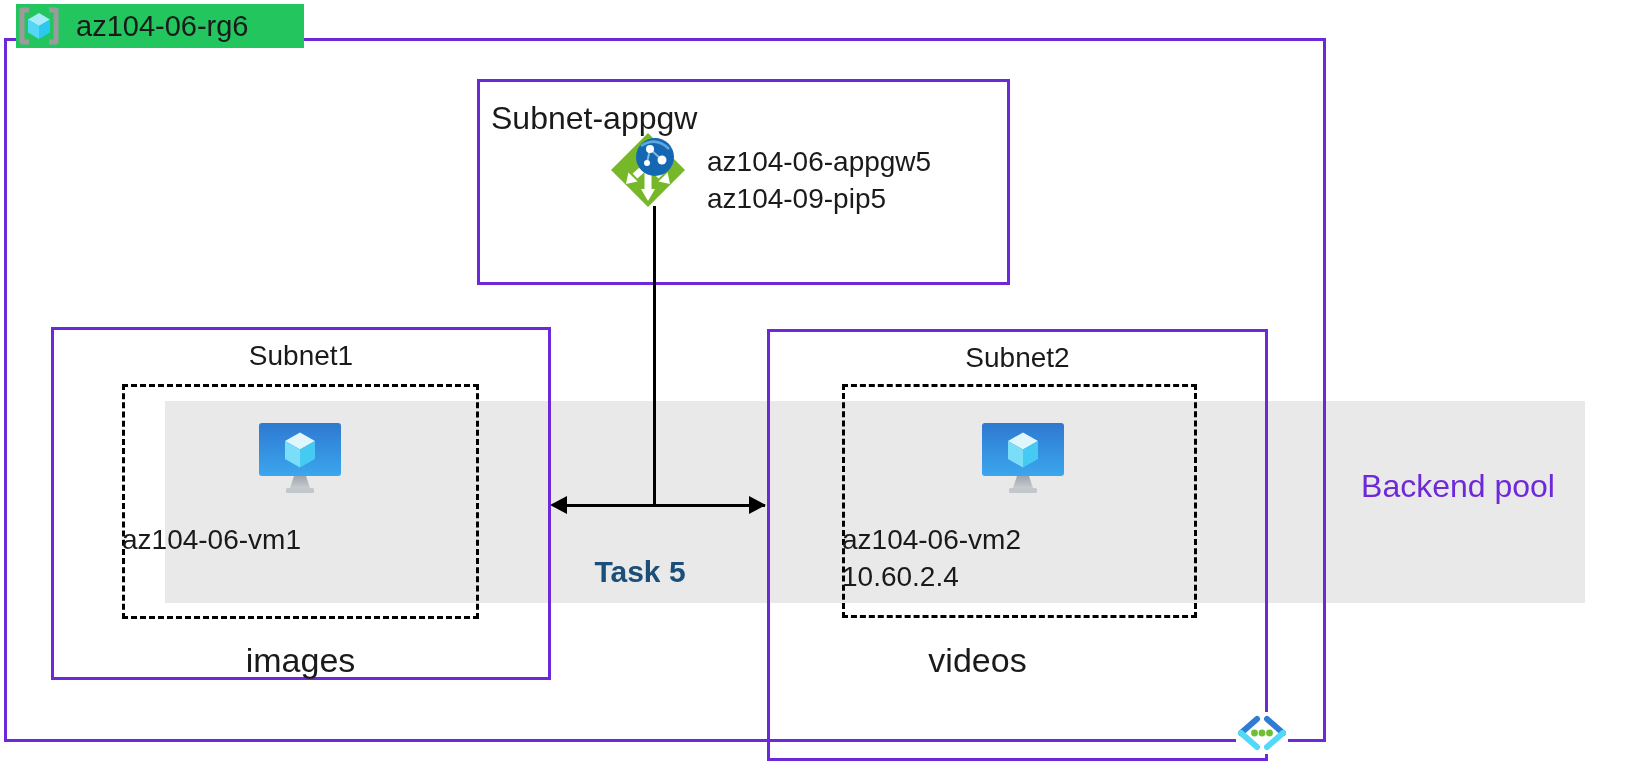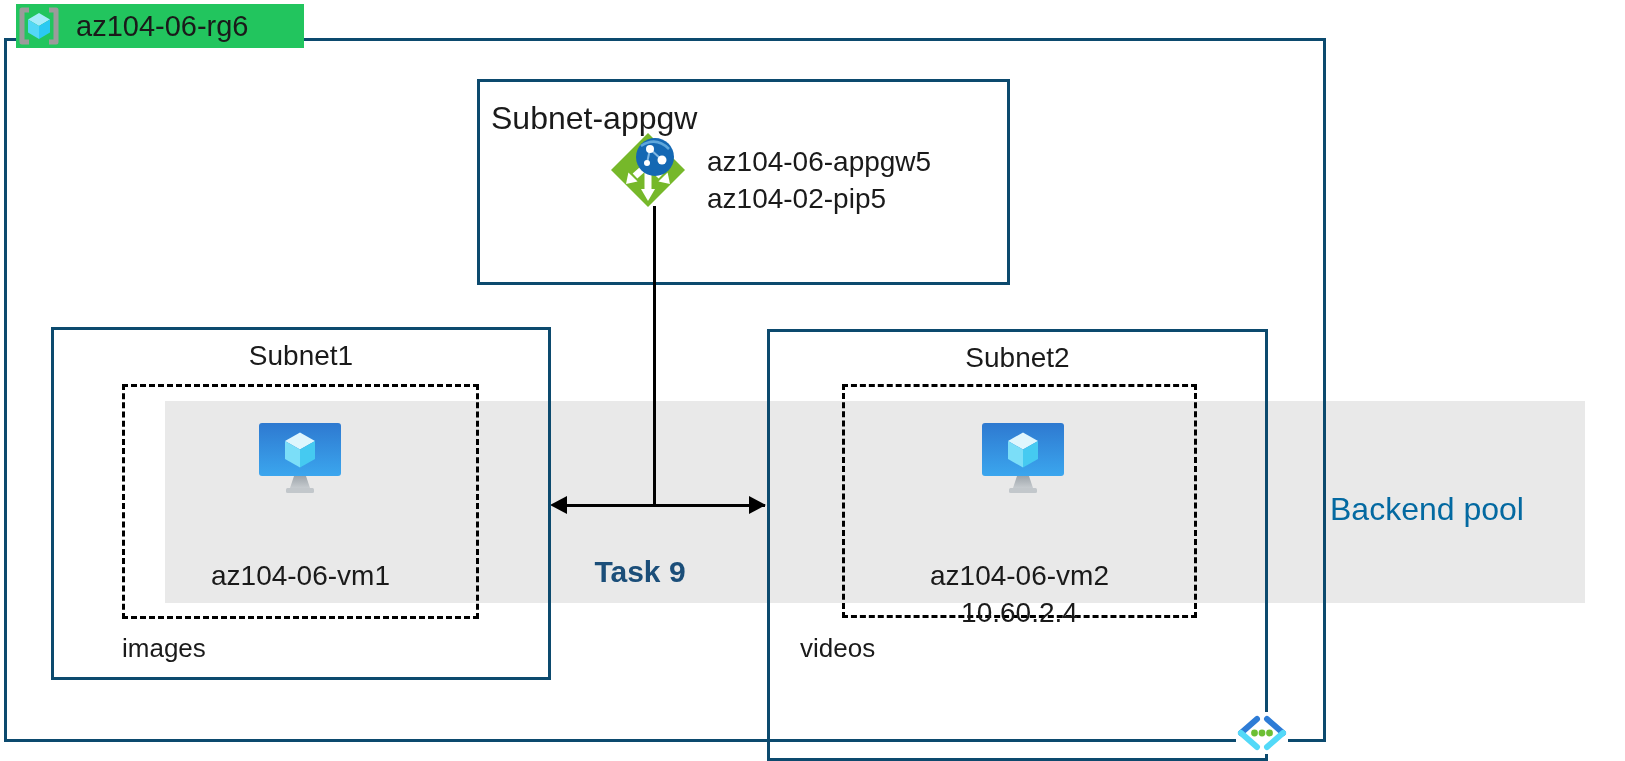--- a/index.html
+++ b/index.html
@@ -3,43 +3,43 @@
 <meta charset="utf-8">
 <style>
   html,body{margin:0;padding:0;background:#fff;}
   .canvas{
     position:relative;width:1625px;height:761px;background:#fff;overflow:hidden;
     font-family:"Liberation Sans","DejaVu Sans",sans-serif;color:#1a1a1a;
   }
   .abs{position:absolute;}
   
   .band{left:165px;top:401px;width:1420px;height:202px;background:#e9e9e9;z-index:1;}
-  .backend-label{left:1330px;top:466px;width:256px;font-size:32px;line-height:40px;z-index:2;color:#0369a1;margin-top:23px;}
+  .backend-label{left:1330px;top:466px;width:256px;text-align:center;font-size:32px;line-height:40px;z-index:2;color:#6d28d9;}
   
-  .box{border:3px solid #0c4a6e;background:transparent;z-index:2;box-sizing:border-box;}
+  .box{border:3px solid #6d28d9;background:transparent;z-index:2;box-sizing:border-box;}
   .rg-box{left:4px;top:38px;width:1322px;height:704px;}
   .rg-header{left:16px;top:4px;height:44px;width:288px;background:#22c55e;display:flex;align-items:center;gap:14px;z-index:3;}
   .rg-label{font-size:29px;white-space:nowrap;}
   .appgw-box{left:477px;top:79px;width:533px;height:206px;}
   .appgw-title{left:491px;top:100px;font-size:32px;z-index:3;}
   .appgw-icon{left:610px;top:132px;width:76px;height:76px;z-index:3;}
   .appgw-labels{left:707px;top:143px;font-size:28px;line-height:37px;z-index:3;white-space:nowrap;}
   .subnet1-box{left:51px;top:327px;width:500px;height:353px;}
   .subnet2-box{left:767px;top:329px;width:501px;height:432px;}
   .subnet-title{top:10px;left:0;width:100%;text-align:center;font-size:28px;z-index:3;}
   .dashed{border:3px dashed #000;background:transparent;z-index:2;box-sizing:border-box;}
   .dashed1{left:122px;top:384px;width:357px;height:235px;}
   .dashed2{left:842px;top:384px;width:355px;height:234px;}
   .vm-icon{width:82px;height:72px;z-index:3;}
   .vm1-icon{left:259px;top:423px;}
   .vm2-icon{left:982px;top:423px;}
-  .vm-labels{font-size:28px;line-height:37px;text-align:center;z-index:3;margin-top:36px;}
+  .vm-labels{font-size:28px;line-height:37px;z-index:3;}
   .vm1-labels{left:122px;top:521px;width:357px;}
   .vm2-labels{left:842px;top:521px;width:355px;}
-  .caption{font-size:26px;text-align:left;z-index:3;}
+  .caption{font-size:34px;text-align:center;z-index:3;margin-top:8px;}
   .caption1{left:122px;top:633px;width:357px;}
   .caption2{left:800px;top:633px;width:355px;}
   
   .vline{left:653px;top:206px;width:3px;height:300px;background:#000;z-index:2;}
   .hline{left:560px;top:504px;width:205px;height:3px;background:#000;z-index:2;}
   .arrowhead{width:0;height:0;border-top:9px solid transparent;border-bottom:9px solid transparent;z-index:2;}
   .ah-left{left:550px;top:496px;border-right:17px solid #000;}
   .ah-right{left:749px;top:496px;border-left:17px solid #000;}
   .task-label{left:570px;top:555px;width:140px;text-align:center;font-size:30px;font-weight:bold;color:#1b4e79;z-index:3;}
   .vnet-icon{left:1236px;top:712px;width:52px;height:42px;background:#fff;z-index:4;display:flex;align-items:center;justify-content:center;}
@@ -85,28 +85,28 @@
       <path d="M31,14 Q46,4 59,17" fill="none" stroke="#5ea7dc" stroke-width="2.5"></path>
       <line x1="40" y1="17" x2="52" y2="28" stroke="#7fb7e3" stroke-width="2"></line>
       <line x1="40" y1="17" x2="37" y2="31" stroke="#7fb7e3" stroke-width="2"></line>
       <circle cx="40" cy="17" r="4" fill="#fff"></circle>
       <circle cx="52" cy="28" r="4.5" fill="#fff"></circle>
       <circle cx="37" cy="31" r="3" fill="#fff"></circle>
     </svg>
   </div>
   <div class="abs appgw-labels">
     <div>az104-06-appgw5</div>
-    <div>az104-02-pip5</div>
+    <div>az104-09-pip5</div>
   </div>
 
   <div class="abs vline"></div>
   <div class="abs hline"></div>
   <div class="abs arrowhead ah-left"></div>
   <div class="abs arrowhead ah-right"></div>
-  <div class="abs task-label">Task 9</div>
+  <div class="abs task-label">Task 5</div>
 
   <div class="abs box subnet1-box">
     <div class="abs subnet-title">Subnet1</div>
   </div>
   <div class="abs dashed dashed1"></div>
   <div class="abs vm-icon vm1-icon">
     <svg width="82" height="72" viewBox="0 0 82 72">
       <defs>
         <linearGradient id="scr1" x1="0" y1="0" x2="0" y2="1">
           <stop offset="0" stop-color="#2e79d0"></stop>

